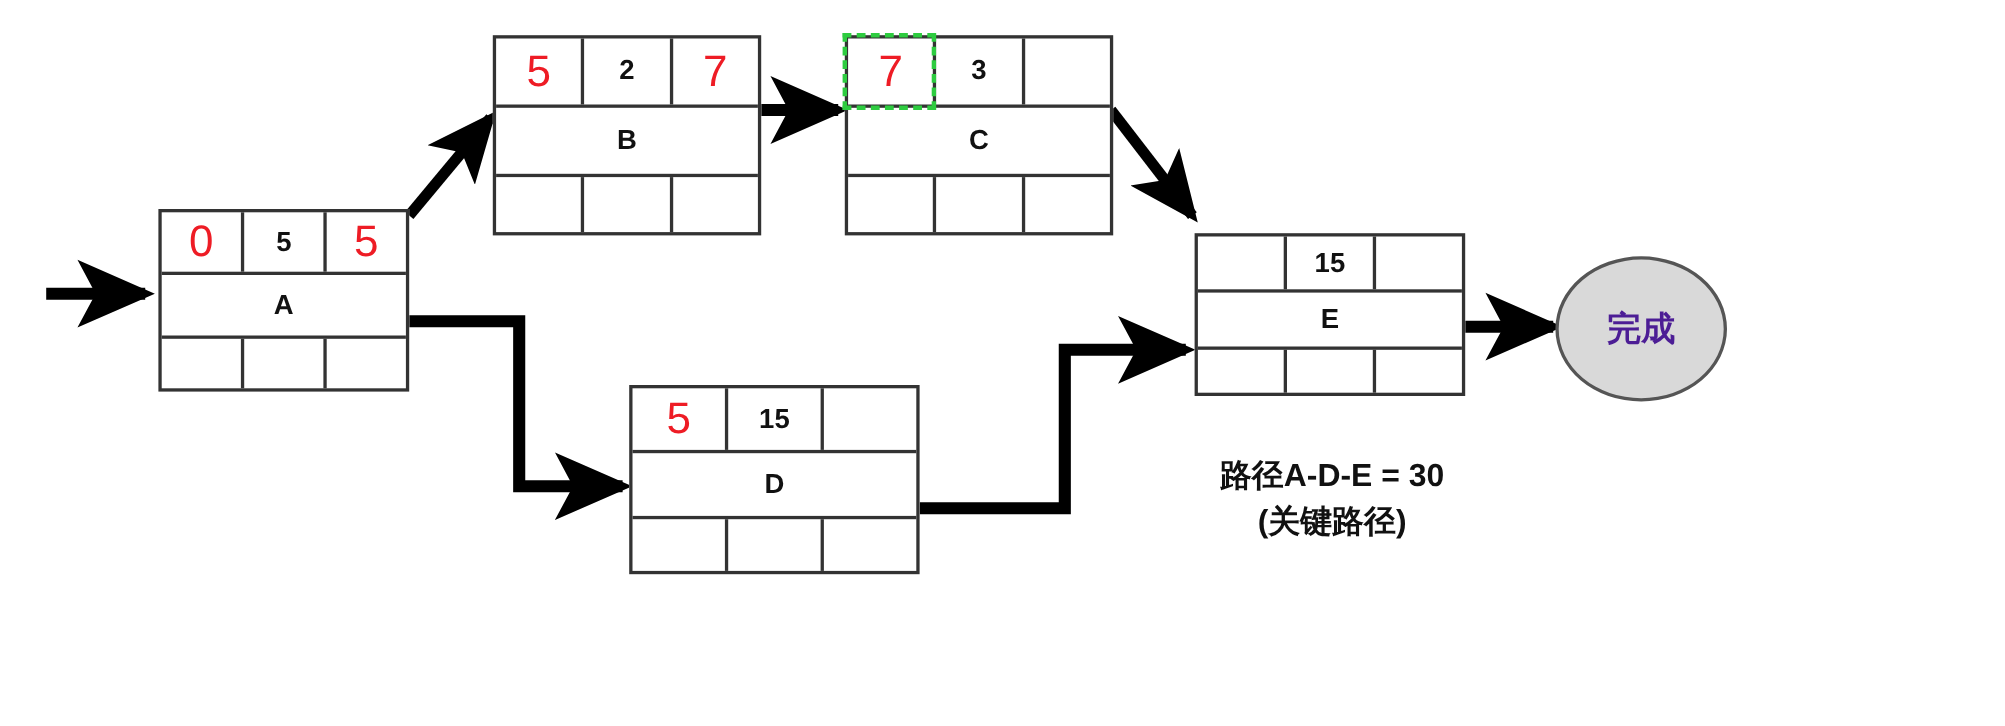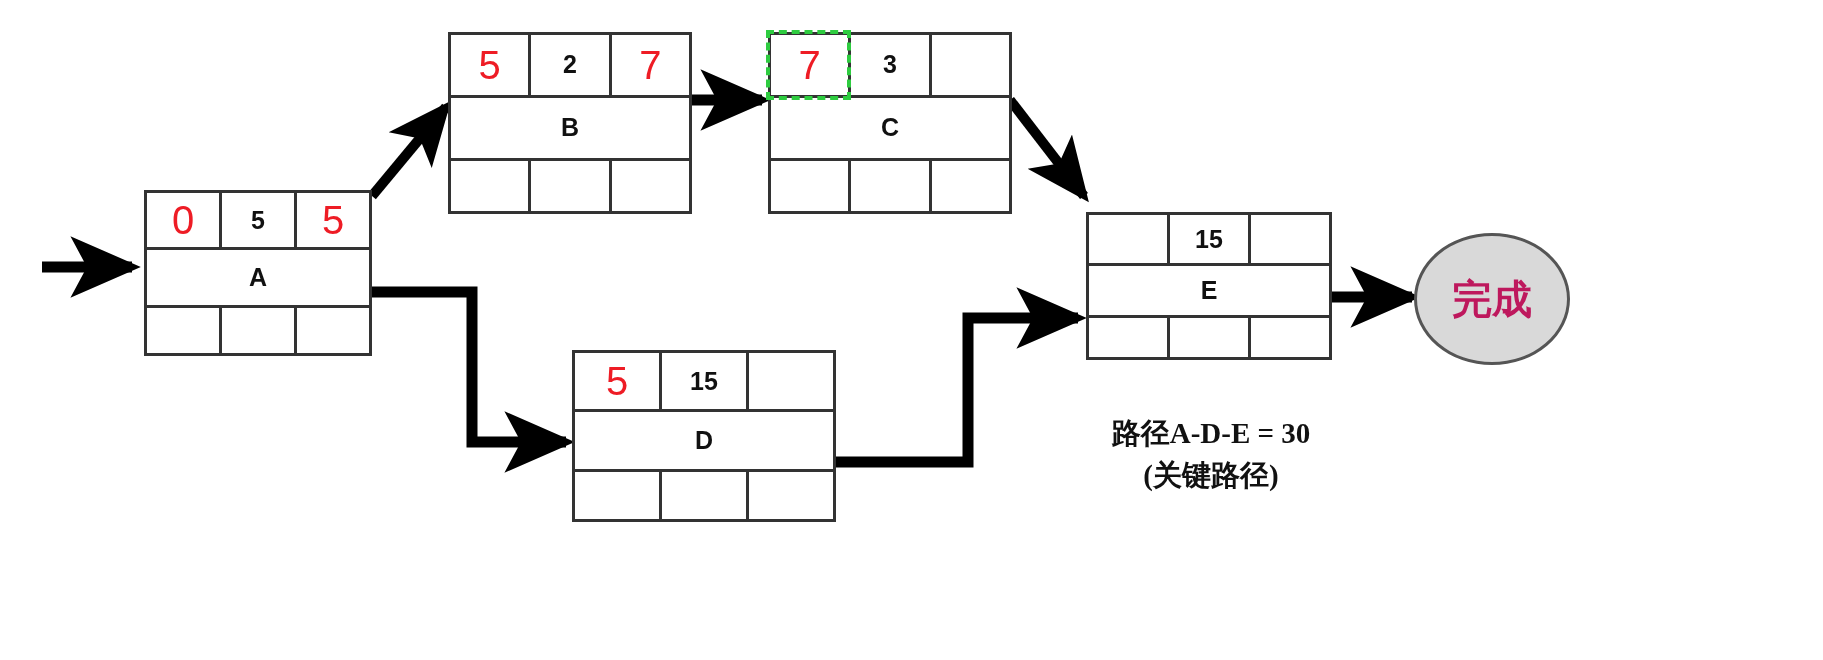--- a/index.html
+++ b/index.html
@@ -75,35 +75,34 @@
   
   .terminal {
     position: absolute;
     box-sizing: border-box;
     border: 3px solid #555555;
     background: #d9d9d9;
     border-radius: 50%;
     display: flex;
     align-items: center;
     justify-content: center;
-    font-size: 40px;
+    font-size: 31px;
     font-weight: bold;
-    color: #be185d;
+    color: #4c1d95;
   }
 
   
   .caption {
     position: absolute;
     text-align: center;
     color: #111111;
     font-weight: bold;
     font-size: 29px;
     line-height: 1.45;
     white-space: nowrap;
-    font-family: Liberation Serif, serif;
   }
 </style>
 </head>
 <body>
 
 <div id="canvas">
 
   <svg class="edges" viewBox="0 0 1823 660" xmlns="http://www.w3.org/2000/svg">
     <defs>
       <marker id="ah" markerWidth="7" markerHeight="7" refX="5.6" refY="3" orient="auto" markerUnits="strokeWidth">

